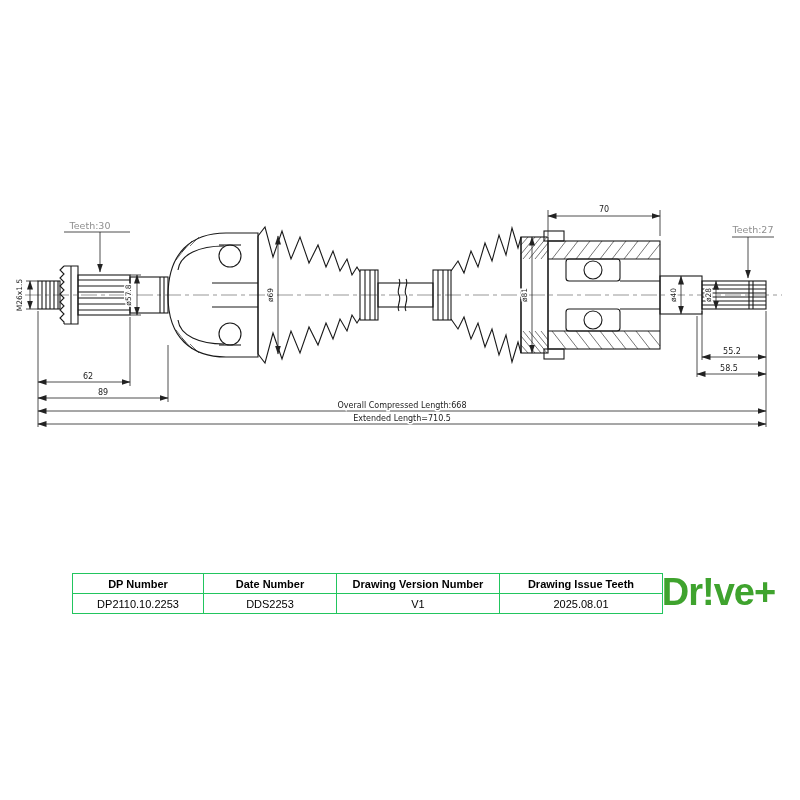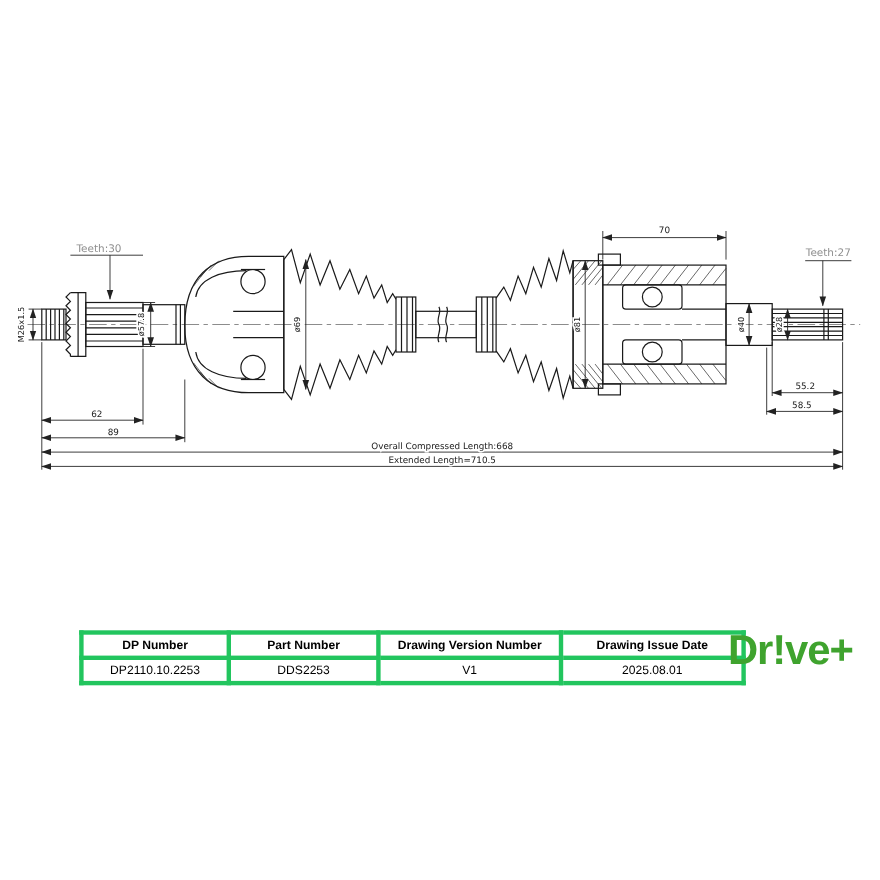--- a/index.html
+++ b/index.html
@@ -6,21 +6,21 @@
   body{
     width:800px;height:800px;background:#ffffff;position:relative;
     font-family:"Liberation Sans","DejaVu Sans",sans-serif;overflow:hidden;
   }
   .drawing-wrap{position:absolute;top:0;left:0;width:800px;height:470px;}
   svg text{font-family:"DejaVu Sans",sans-serif;}
 
   .info-table{position:absolute;left:72px;top:573px;}
   .info-table table{border-collapse:collapse;table-layout:fixed;}
   .info-table th,.info-table td{
-    border:4px solid #22c55e;height:19px;padding:0 4px;
+    border:1px solid #22c55e;height:19px;padding:0 4px;
     font-size:11px;text-align:center;vertical-align:middle;color:#000;
     overflow:hidden;white-space:nowrap;margin-left:28px;
   }
   .info-table th{font-weight:bold;}
   .c0{width:122px}.c1{width:124px}.c2{width:154px}.c3{width:154px}
 
   .logo{
     position:absolute;left:646px;top:568px;width:145px;height:48px;
     display:flex;align-items:center;justify-content:center;
     font-size:38px;font-weight:bold;letter-spacing:-1px;
@@ -248,23 +248,23 @@
     <text x="402" y="421">Extended Length=710.5</text>
   </g>
 </svg>
 </div>
 
 <div class="info-table">
   <table>
     <thead>
       <tr>
         <th class="c0">DP Number</th>
-        <th class="c1">Part Number</th>
+        <th class="c1">Date Number</th>
         <th class="c2">Drawing Version Number</th>
-        <th class="c3">Drawing Issue Date</th>
+        <th class="c3">Drawing Issue Teeth</th>
       </tr>
     </thead>
     <tbody>
       <tr>
         <td class="c0">DP2110.10.2253</td>
         <td class="c1">DDS2253</td>
         <td class="c2">V1</td>
         <td class="c3">2025.08.01</td>
       </tr>
     </tbody>

